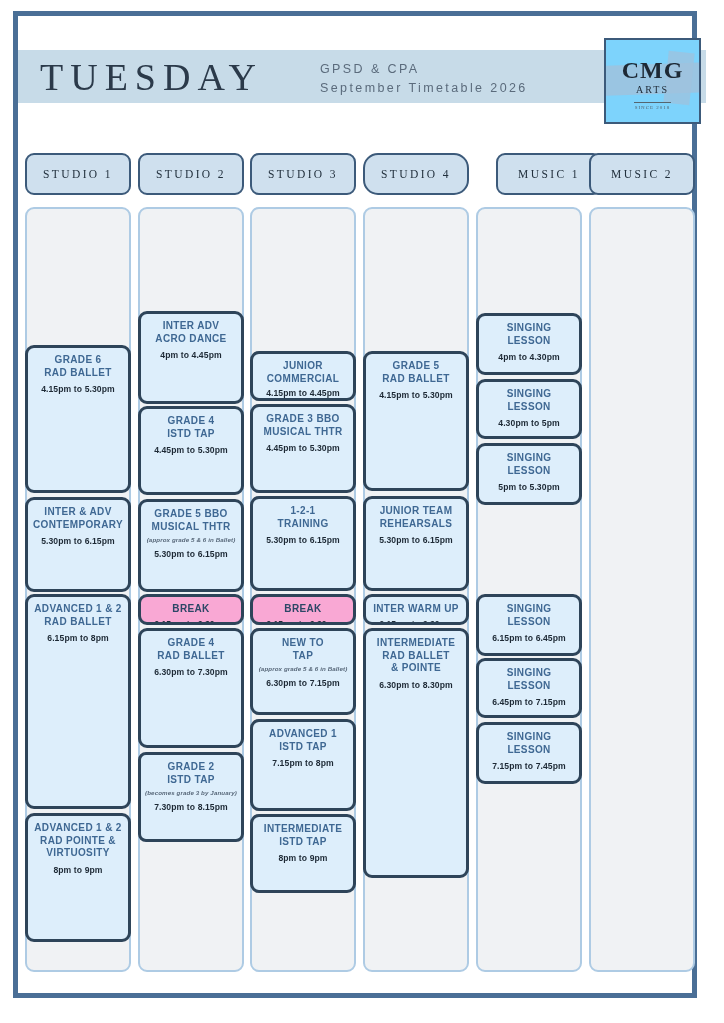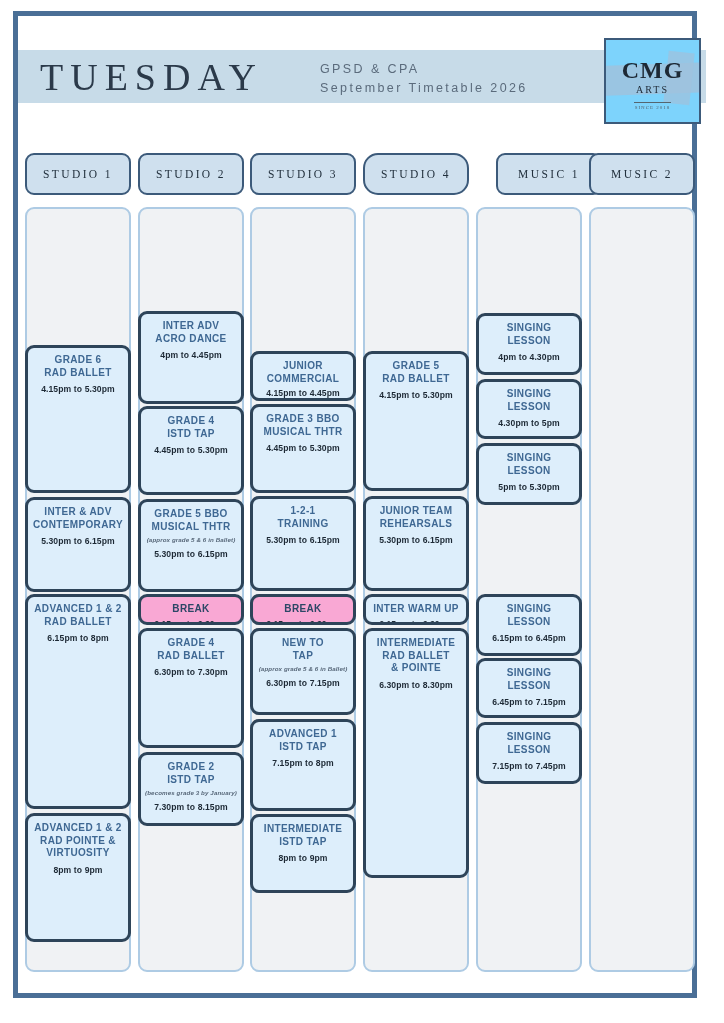--- a/index.html
+++ b/index.html
@@ -260,21 +260,21 @@
       </div>
       <div class="card break tight" style="left: 138px; top: 594px; width: 106px; height: 31px;">
         <div class="ttl">BREAK</div>
         <div class="time">6.15pm to 6.30pm</div>
       </div>
       <div class="card" style="left: 138px; top: 628px; width: 106px; height: 120px;">
         <div class="ttl">GRADE 4
 RAD BALLET</div>
         <div class="time">6.30pm to 7.30pm</div>
       </div>
-      <div class="card" style="left: 138px; top: 752px; width: 106px; height: 74px;">
+      <div class="card" style="left: 138px; top: 752px; width: 106px; height: 90px; border-radius: 8px;">
         <div class="ttl">GRADE 2
 ISTD TAP</div>
         <div class="note">(becomes grade 3 by January)</div>
         <div class="time">7.30pm to 8.15pm</div>
       </div>
       <div class="col-head" style="left: 250px; top: 153px; width: 106px;">STUDIO 3</div>
       <div class="track" style="left: 250px; top: 207px; width: 106px; height: 765px;"></div>
       <div class="card tight" style="left: 250px; top: 351px; width: 106px; height: 50px;">
         <div class="ttl">JUNIOR
 COMMERCIAL</div>

